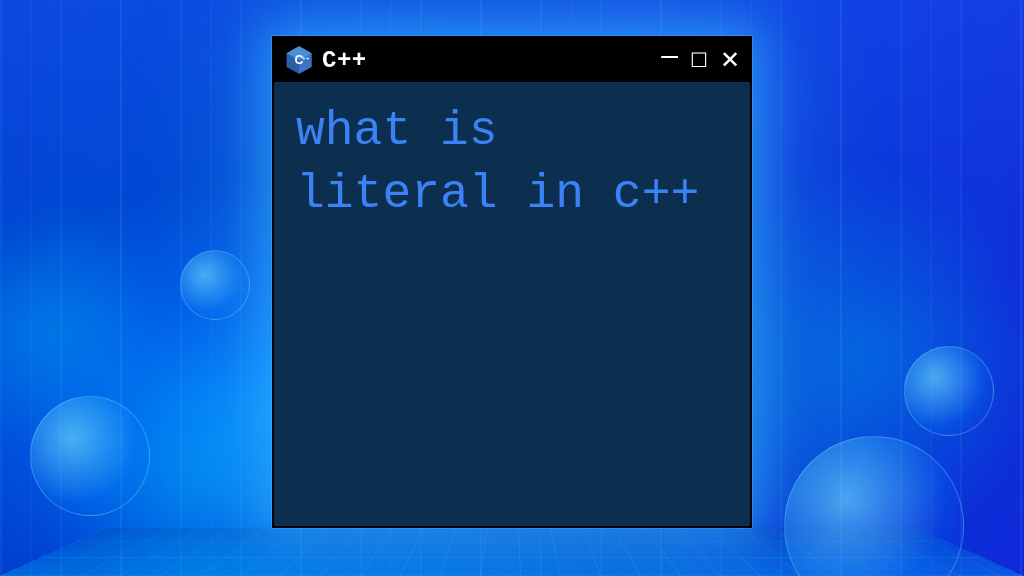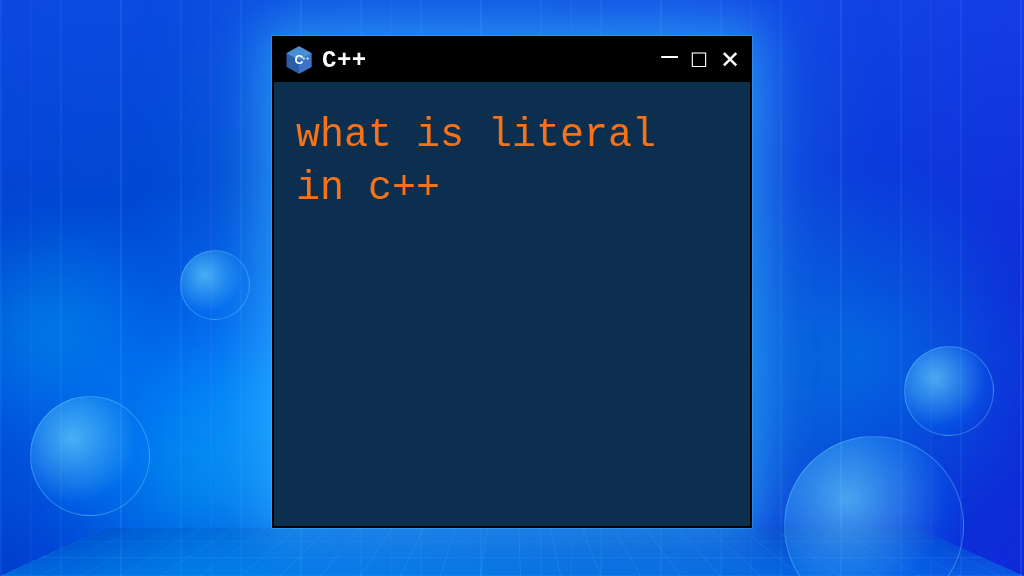--- a/index.html
+++ b/index.html
@@ -98,23 +98,23 @@
       font-size: 26px;
       line-height: 1;
       font-family: Arial, sans-serif;
       cursor: pointer;
       user-select: none;
     }
     .ctl.min { font-size: 30px; position: relative; top: -5px; }
     .ctl.max { font-size: 20px; }
     .ctl.close { font-size: 24px; font-weight: 300; }
     .content {
-      padding: 28px 22px;
-      color: #f97316;
-      font-size: 40px;
+      padding: 18px 22px;
+      color: #3b82f6;
+      font-size: 48px;
       line-height: 1.32;
       font-family: 'Consolas', 'Courier New', monospace;
       white-space: pre-wrap;
       word-break: break-word;
     }
   </style>
 </head>
 <body>
 
 <div class="bg-overlay"></div>

